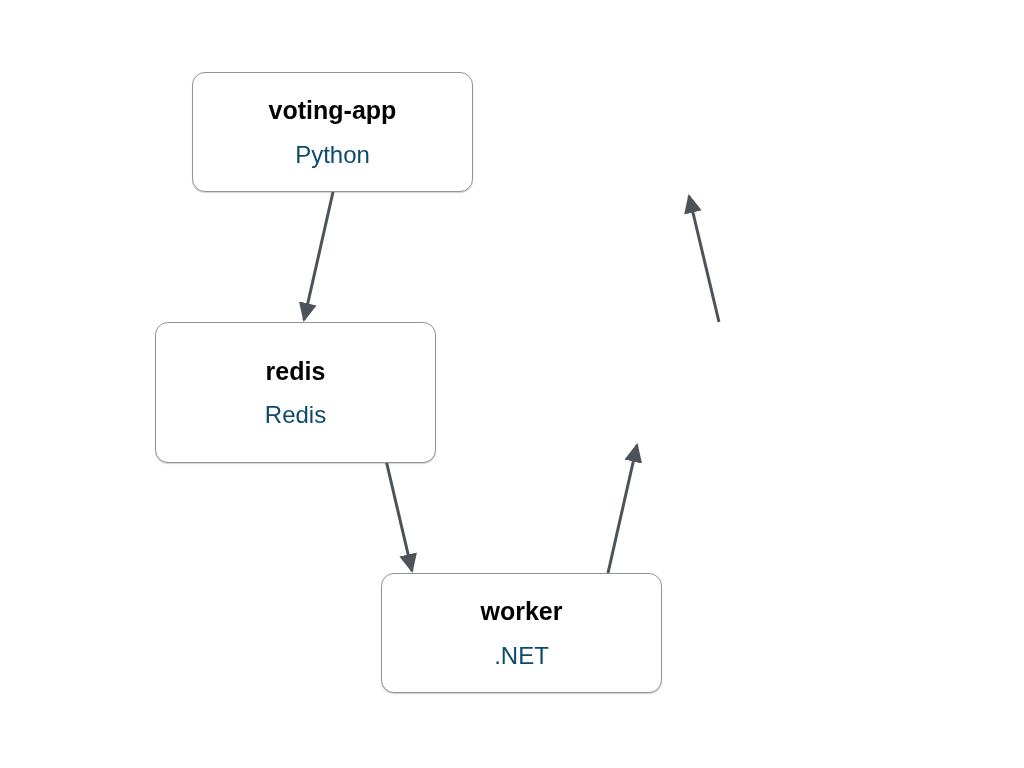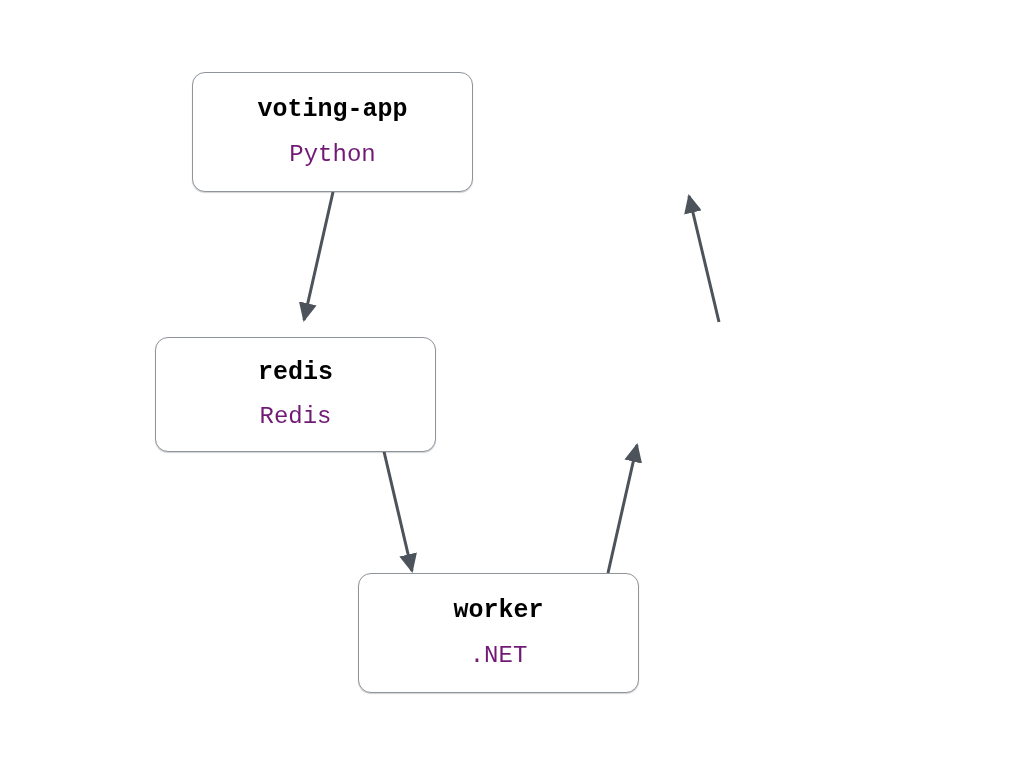--- a/index.html
+++ b/index.html
@@ -6,21 +6,21 @@
     margin: 0;
     padding: 0;
     background: #ffffff;
   }
   .canvas {
     position: relative;
     width: 1024px;
     height: 768px;
     background: #ffffff;
     overflow: hidden;
-    font-family: Liberation Mono, monospace;
+    font-family: Liberation Sans, sans-serif;
     border-radius: 20px;
   }
   .edges-layer {
     position: absolute;
     left: 0;
     top: 0;
     width: 1024px;
     height: 768px;
     pointer-events: none;
   }
@@ -39,29 +39,29 @@
   }
   .node-title {
     font-size: 25px;
     font-weight: 700;
     color: #000000;
     line-height: 1.3;
   }
   .node-subtitle {
     font-size: 24px;
     font-weight: 400;
-    color: #701a75;
+    color: #0c4a6e;
     line-height: 1.3;
     margin-top: 12px;
   }
   .n-voting  { left: 192px; top: 72px;  width: 281px; height: 120px; }
   .n-result  { left: 551px; top: 72px;  width: 280px; height: 121px; }
-  .n-redis   { left: 155px; top: 337px; width: 281px; height: 115px; }
+  .n-redis   { left: 155px; top: 322px; width: 281px; height: 141px; }
   .n-db      { left: 589px; top: 322px; width: 281px; height: 120px; }
-  .n-worker  { left: 358px; top: 573px; width: 281px; height: 120px; }
+  .n-worker  { left: 381px; top: 573px; width: 281px; height: 120px; }
 </style>
 </head>
 <body>
 
 <div class="canvas">
 
   <svg class="edges-layer" width="1024" height="768" viewBox="0 0 1024 768" xmlns="http://www.w3.org/2000/svg">
     <defs>
       <marker id="arrowhead" markerUnits="userSpaceOnUse" markerWidth="20" markerHeight="18" refX="17" refY="9" orient="auto">
         <path d="M0,0 L19,9 L0,18 Z" fill="#4d535b"></path>

